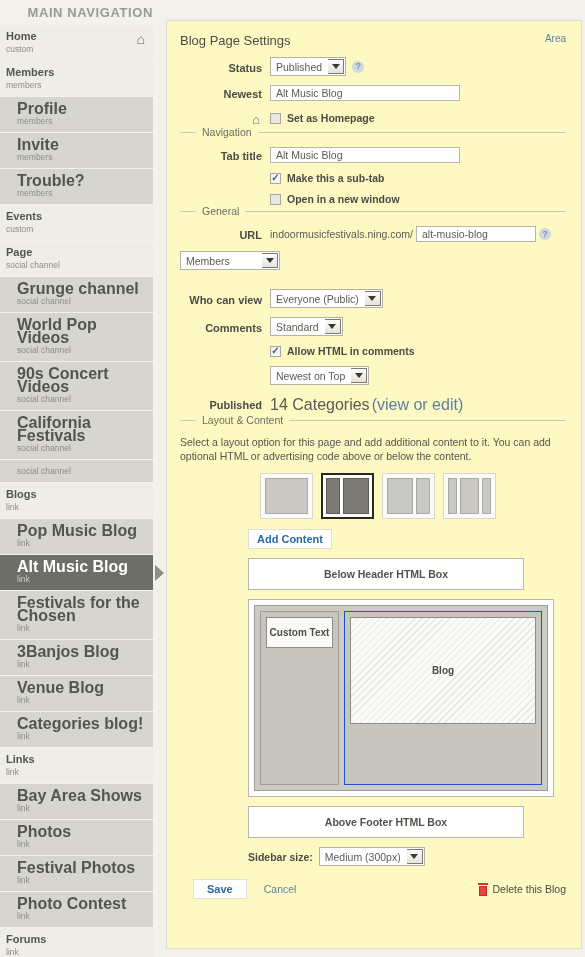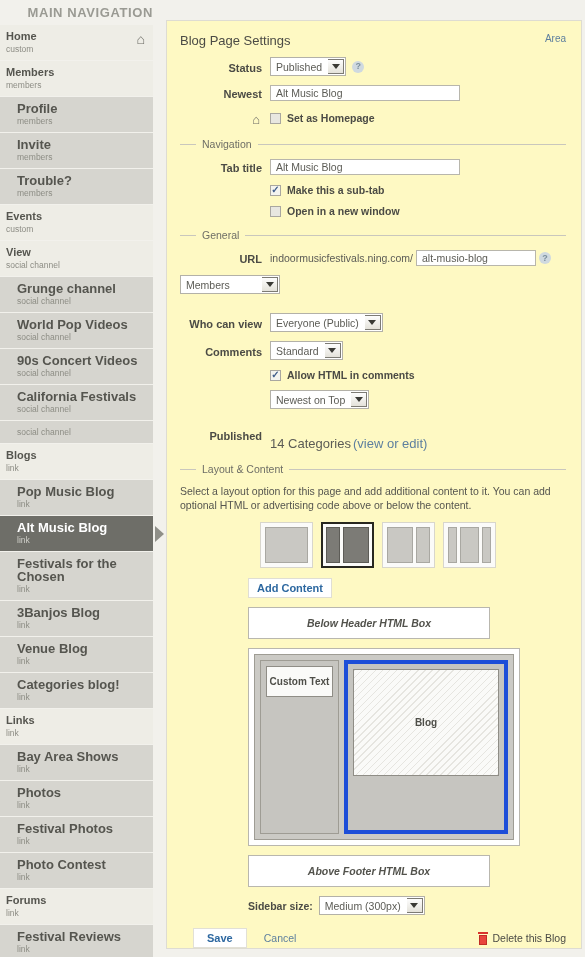--- a/index.html
+++ b/index.html
@@ -29,21 +29,21 @@
     padding:5px 6px 5px 6px;
     margin-bottom:1px;
     background:#eeede6;
     cursor:pointer;
   }
   .nav-item.child{background:#d6d5cf;padding-left:17px;}
   .nav-item.selected{background:#6e6e68;}
   .nav-title{
     font-size:11px;font-weight:bold;color:#55554f;line-height:13px;
   }
-  .nav-item.child .nav-title{font-size:13px;}
+  .nav-item.child .nav-title{font-size:16px;}
   .nav-sub{
     font-size:8.5px;color:#8d8d85;line-height:11px;margin-top:1px;
   }
   .nav-item.selected .nav-title{color:#ffffff;}
   .nav-item.selected .nav-sub{color:#cfcfc8;}
   .nav-item .home-ico{
     position:absolute;right:8px;top:7px;
     font-size:14px;color:#6d6d66;line-height:1;
   }
   .pointer{
@@ -116,27 +116,27 @@
   }
   .chk.on{background:#f4f4ef;}
   .chk .tick{
     color:#3f5d8a;font-size:10px;line-height:1;margin-top:-1px;font-weight:bold;
   }
   .chk-lbl{font-size:10.5px;font-weight:bold;color:#4b4b45;}
 
   .home-small{font-size:13px;color:#6d6d66;line-height:1;margin-right:2px;}
 
   
-  .sect{margin-top:12px;display:flex;align-items:center;gap:6px;}
+  .sect{display:flex;align-items:center;gap:6px;}
   .sect .dash{width:16px;height:1px;background:#c9c7bd;}
   .sect .nm{font-size:10.5px;color:#6e6e66;white-space:nowrap;}
   .sect .line{flex:1;height:1px;background:#c9c7bd;}
 
   .url-prefix{font-size:10.5px;color:#5b5b55;}
-  .cat-text{font-size:13px;color:#5b5b55;padding-top:2px;margin-top:16px;}
+  .cat-text{font-size:16px;color:#5b5b55;padding-top:2px;}
   .cat-link{color:#5d7f9e;cursor:pointer;}
 
   .helper{
     font-size:10.5px;color:#55554f;line-height:14px;margin-top:9px;
   }
 
   
   .thumbs{display:flex;gap:8px;margin:10px 0 0 80px;}
   .thumb{
     width:53px;height:46px;background:#fbfbf9;border:1px solid #d8d6cc;
@@ -147,45 +147,45 @@
   .thumb.sel-thumb .pane{background:#7c7b76;border-color:#5d5c57;}
 
   .add-content{
     margin:10px 0 0 68px;
     background:#fff;border:1px solid #e0ded4;
     display:inline-block;padding:3px 8px;
     font-size:11px;font-weight:bold;color:#2d68a0;cursor:pointer;
   }
 
   .html-box{
-    margin:9px 0 0 68px;width:242px;box-sizing:border-box;
+    margin:9px 0 0 68px;width:276px;box-sizing:border-box;
     background:#fff;border:1px solid #b9b7ae;
     text-align:center;padding:9px 0;
-    font-size:10.5px;font-weight:bold;color:#52524c;cursor:pointer;font-style:italic;
+    font-size:10.5px;font-weight:bold;color:#52524c;cursor:pointer;
   }
 
   .preview-outer{
-    margin:9px 0 0 68px;width:272px;box-sizing:border-box;
+    margin:9px 0 0 68px;width:306px;box-sizing:border-box;
     background:#fff;border:1px solid #b9b7ae;padding:5px;
   }
   .preview-inner{
     border:1px solid #9e9c94;background:#cbcac5;
     display:flex;gap:5px;padding:5px;height:186px;box-sizing:border-box;
   }
   .prev-left{
     width:79px;flex:0 0 79px;background:#c6c5c0;border:1px solid #9e9c94;
     box-sizing:border-box;padding:5px;
   }
   .custom-text{
     background:#fafaf8;border:1px solid #8f8d86;
     text-align:center;padding:9px 0;
     font-size:10px;font-weight:bold;color:#4e4e48;cursor:pointer;
   }
   .prev-right{
-    flex:1;background:#c6c5c0;border:4px solid #1d4ed8;
+    flex:1;background:#c6c5c0;border:1px solid #1d4ed8;
     box-sizing:border-box;padding:5px;
   }
   .blog-box{
     height:107px;box-sizing:border-box;
     border:1px solid #8f8d86;
     background-color:#fafaf8;
     background-image:repeating-linear-gradient(135deg,
        #e6e5e0 0px,#e6e5e0 1px,#fafaf8 1px,#fafaf8 5px);
     display:flex;align-items:center;justify-content:center;
     font-size:10px;font-weight:bold;color:#4e4e48;cursor:pointer;
@@ -249,21 +249,21 @@
         </div>
         <div class="nav-item child">
           <div class="nav-title">Trouble?</div>
           <div class="nav-sub">members</div>
         </div>
         <div class="nav-item">
           <div class="nav-title">Events</div>
           <div class="nav-sub">custom</div>
         </div>
         <div class="nav-item">
-          <div class="nav-title">View</div>
+          <div class="nav-title">Page</div>
           <div class="nav-sub">social channel</div>
         </div>
         <div class="nav-item child">
           <div class="nav-title">Grunge channel</div>
           <div class="nav-sub">social channel</div>
         </div>
         <div class="nav-item child">
           <div class="nav-title">World Pop Videos</div>
           <div class="nav-sub">social channel</div>
         </div>

